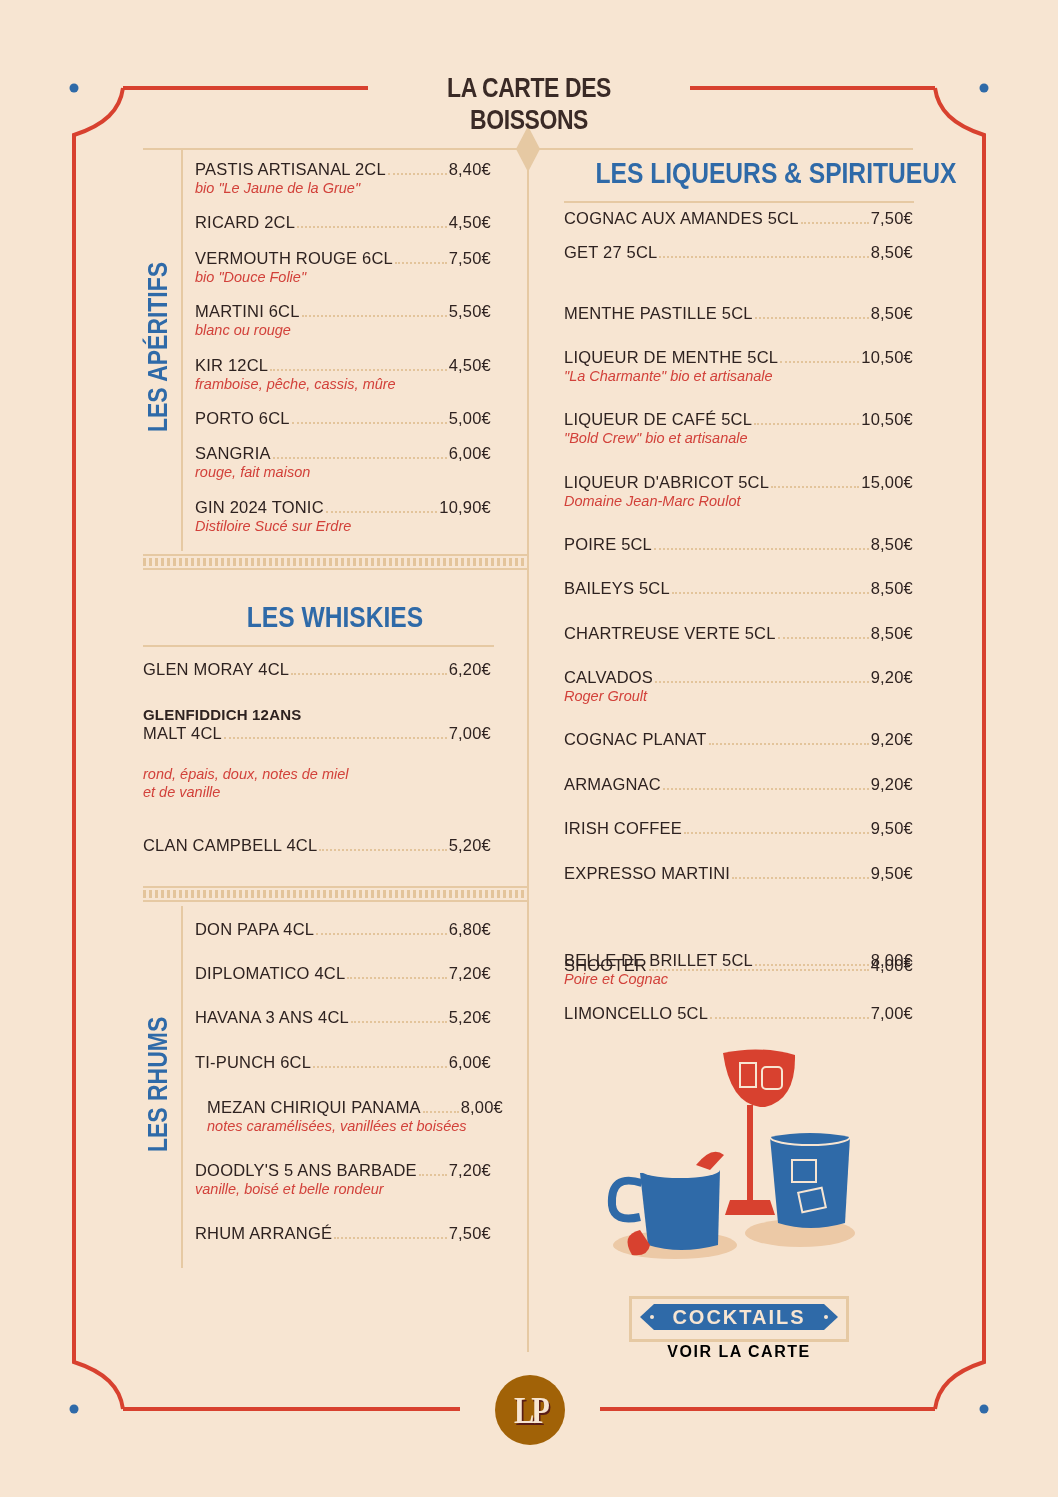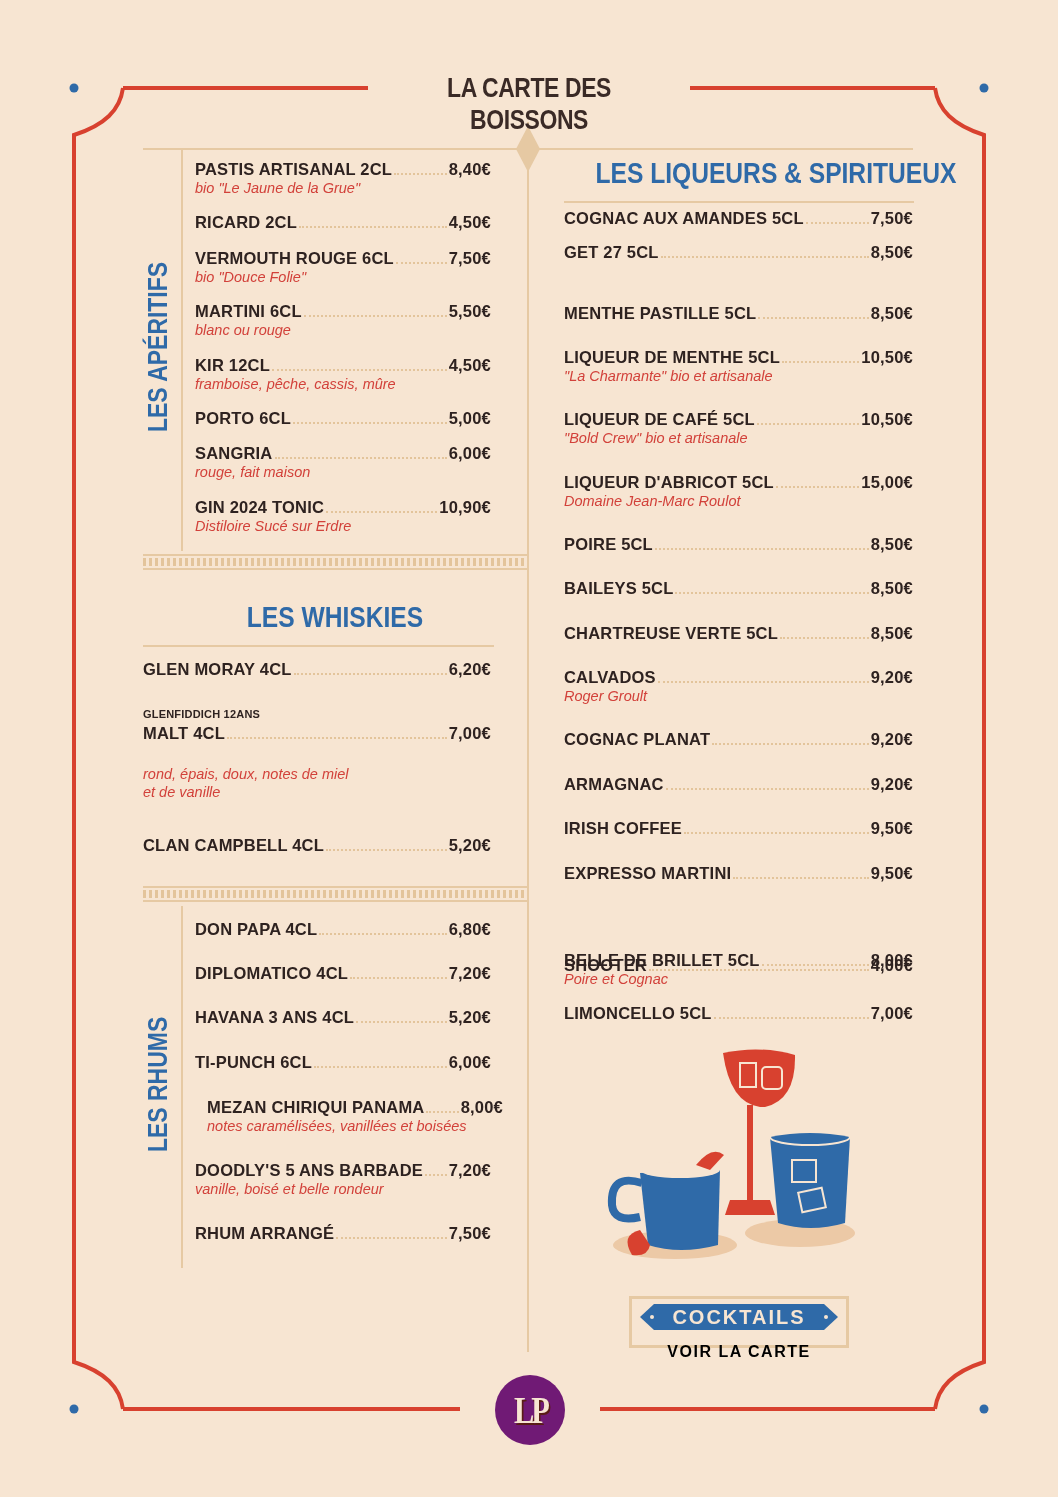--- a/index.html
+++ b/index.html
@@ -19,57 +19,57 @@
     position: absolute; color: #2f6aa8; font-weight: 700; font-size: 28px;
     white-space: nowrap; transform-origin: left top; transform: rotate(-90deg) scaleX(0.82);
     letter-spacing: 0px;
   }
   .section-title {
     position: absolute; color: #2f6aa8; font-weight: 700; font-size: 30px;
     text-align: center; transform: scaleX(0.82); transform-origin: center; white-space: nowrap;
   }
   .item { position: absolute; }
   .item .row {
-    display: flex; align-items: baseline; font-weight: 700; font-size: 16.5px; line-height: 19px;
+    display: flex; align-items: baseline; font-weight: 400; font-size: 16.5px; line-height: 19px;
     letter-spacing: 0.2px; color: #2e2220;
   }
   .item .row .name { white-space: nowrap; }
   .item .row .dots {
     flex: 1; border-bottom: 2px dotted #e3c49b; margin: 0 2px 4px 2px; min-width: 4px;
   }
   .item .row .price { white-space: nowrap; }
   .item .desc {
     font-style: italic; font-size: 14.5px; color: #d2413a; line-height: 18px; margin-top: 0px;
   }
-  .item .name2 { font-weight: 700; font-size: 11px; line-height: 19px; letter-spacing: 0.2px; }
+  .item .name2 { font-weight: 700; font-size: 15px; line-height: 19px; letter-spacing: 0.2px; }
   .hline { position: absolute; height: 2px; background: #e6c9a3; }
   .ticks {
     position: absolute; height: 16px;
     background-image: repeating-linear-gradient(90deg, #e3c49b 0 3px, transparent 3px 6px);
     border-top: 2px solid #e6c9a3; border-bottom: 2px solid #e6c9a3;
     background-clip: content-box; padding: 2px 0; box-sizing: border-box;
   }
   .cocktail-badge {
-    position: absolute; left: 629px; top: 1296px; width: 220px; height: 52px;
+    position: absolute; left: 629px; top: 1296px; width: 220px; height: 46px;
     border: 3px solid #e6c9a3; box-sizing: border-box; background: #f7e5d2;
   }
   .cocktail-inner {
     position: absolute; left: 8px; top: 5px; width: 198px; height: 26px; background: #2f6aa8;
     clip-path: polygon(0 50%, 14px 0, calc(100% - 14px) 0, 100% 50%, calc(100% - 14px) 100%, 14px 100%);
     display: flex; align-items: center; justify-content: center;
     color: #f7e5d2; font-weight: 700; font-size: 20px; letter-spacing: 2px;
   }
   .cocktail-dot { position: absolute; width: 4px; height: 4px; background: #f7e5d2; border-radius: 50%; top: 11px; }
   .voir {
     position: absolute; left: 629px; top: 1343px; width: 220px; text-align: center;
     font-weight: 700; font-size: 16px; letter-spacing: 1.5px; color: #000000;
   }
   .logo {
     position: absolute; left: 495px; top: 1375px; width: 70px; height: 70px; border-radius: 50%;
-    background: #701a75; display: flex; align-items: center; justify-content: center;
+    background: #a16207; display: flex; align-items: center; justify-content: center;
   }
   .logo span {
     font-family: "Liberation Serif", serif; font-weight: 700; font-size: 38px; color: #f7e5d2;
     text-shadow: 2px 2px 0 #5a1d16; letter-spacing: -4px; transform: scaleX(0.8);
   }
   .illus { position: absolute; left: 600px; top: 1045px; width: 260px; height: 220px; }
 </style>
 </head>
 <body>
 

